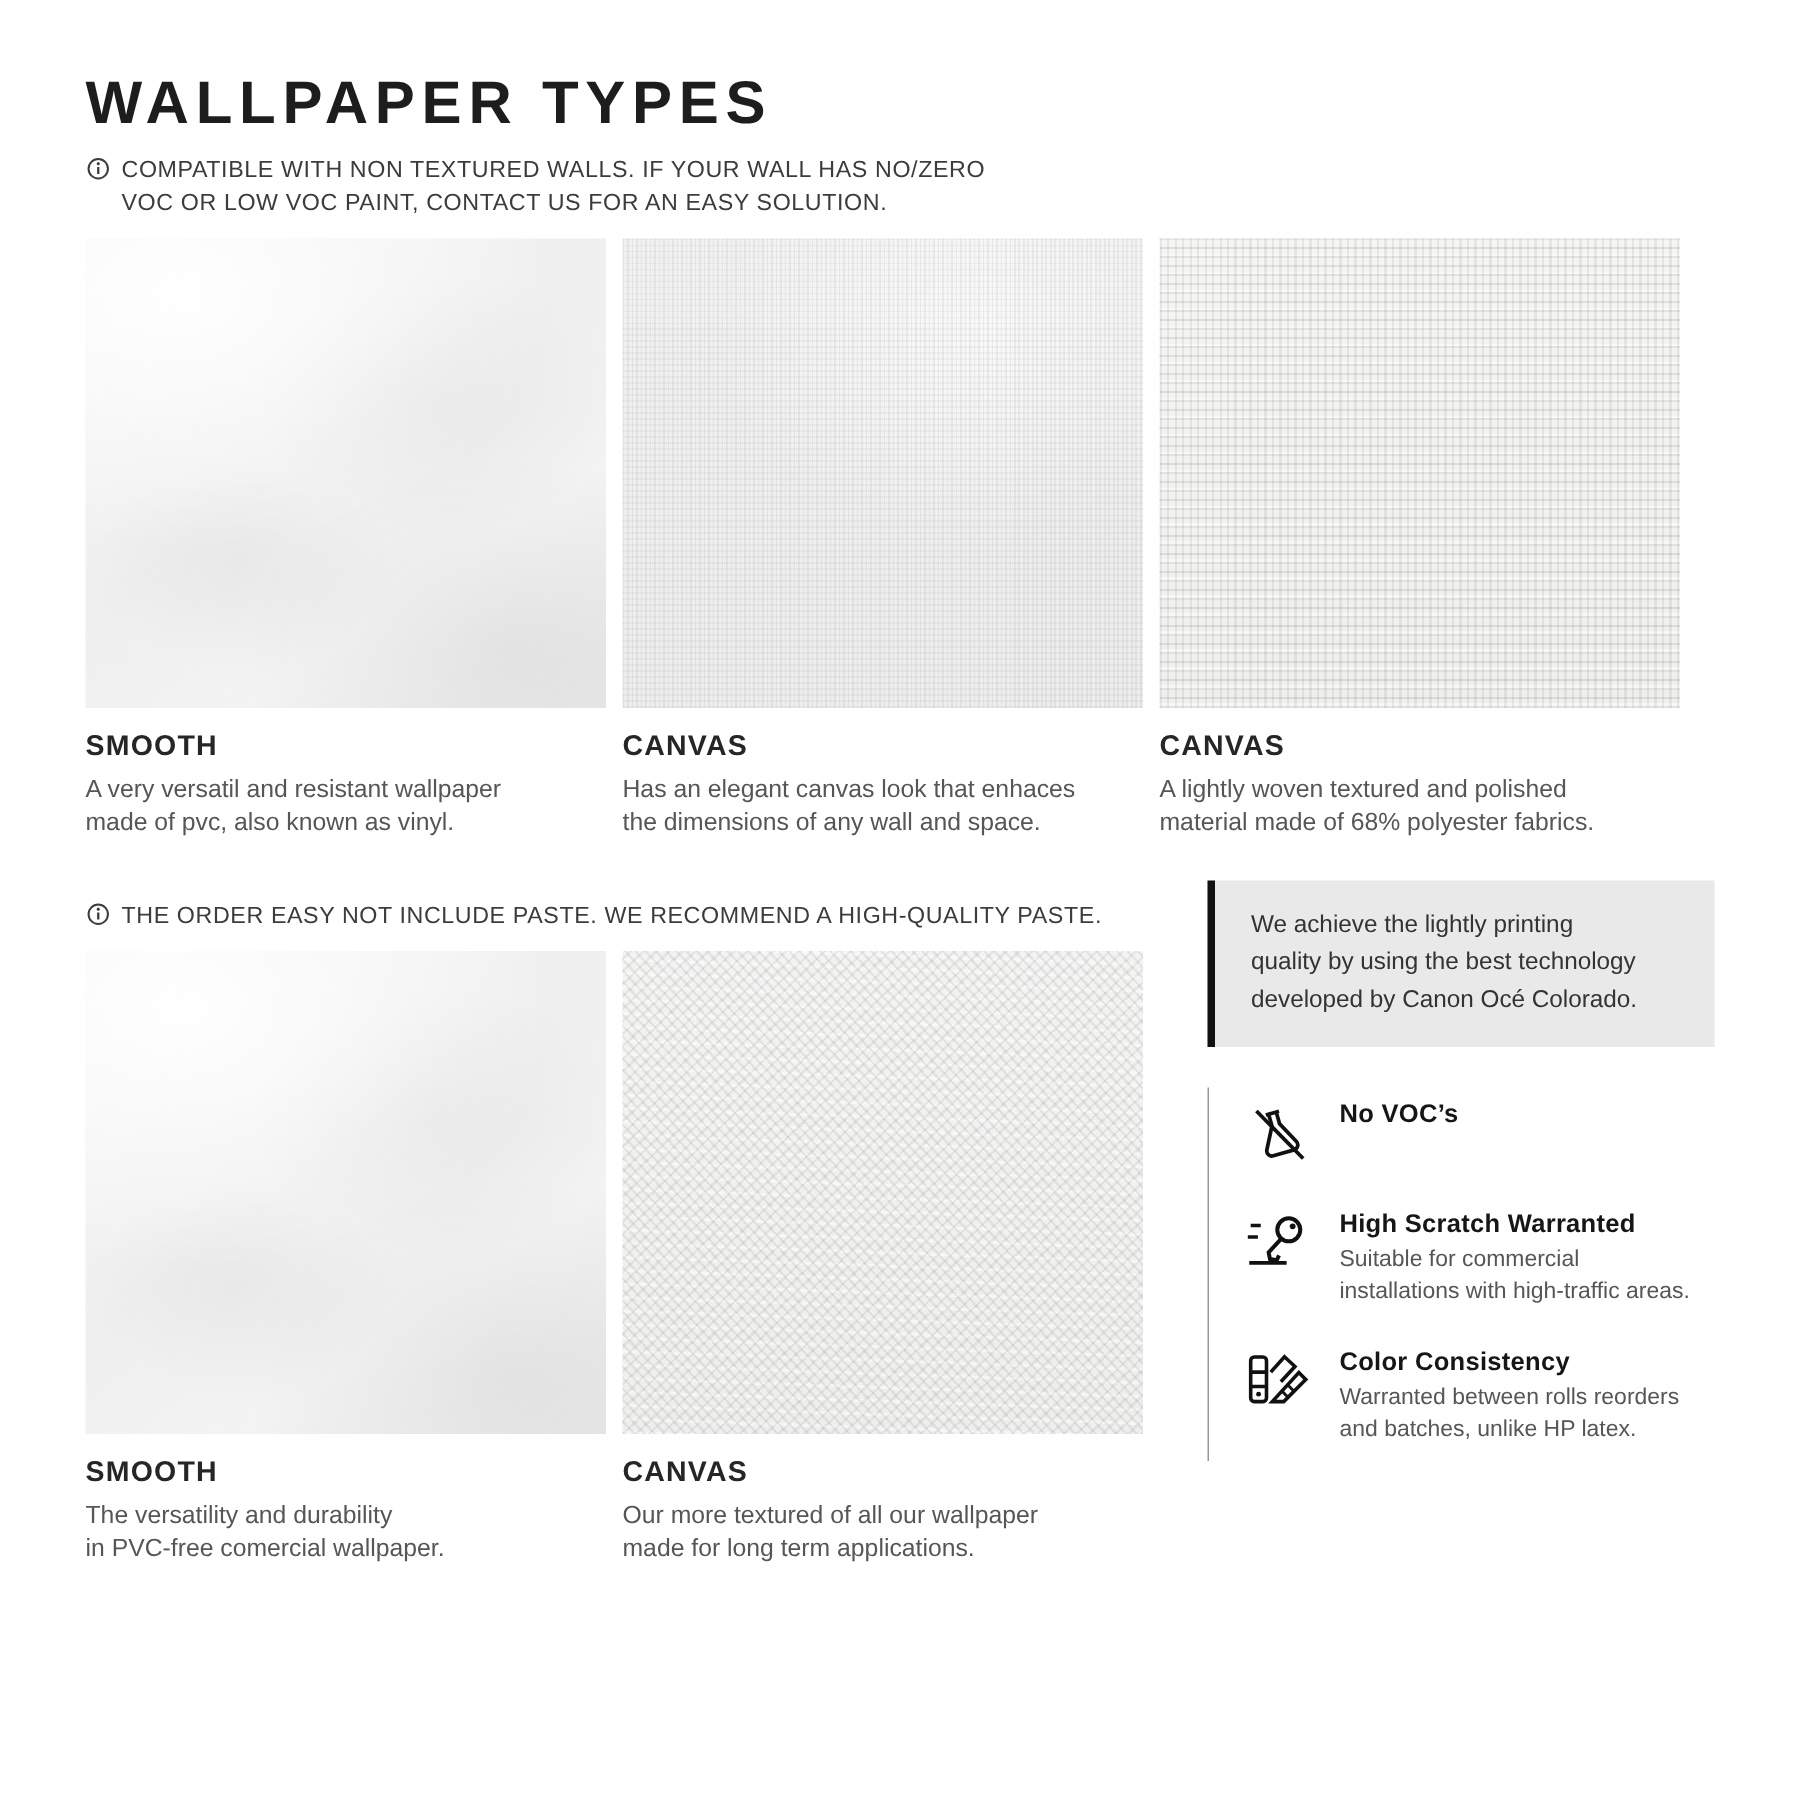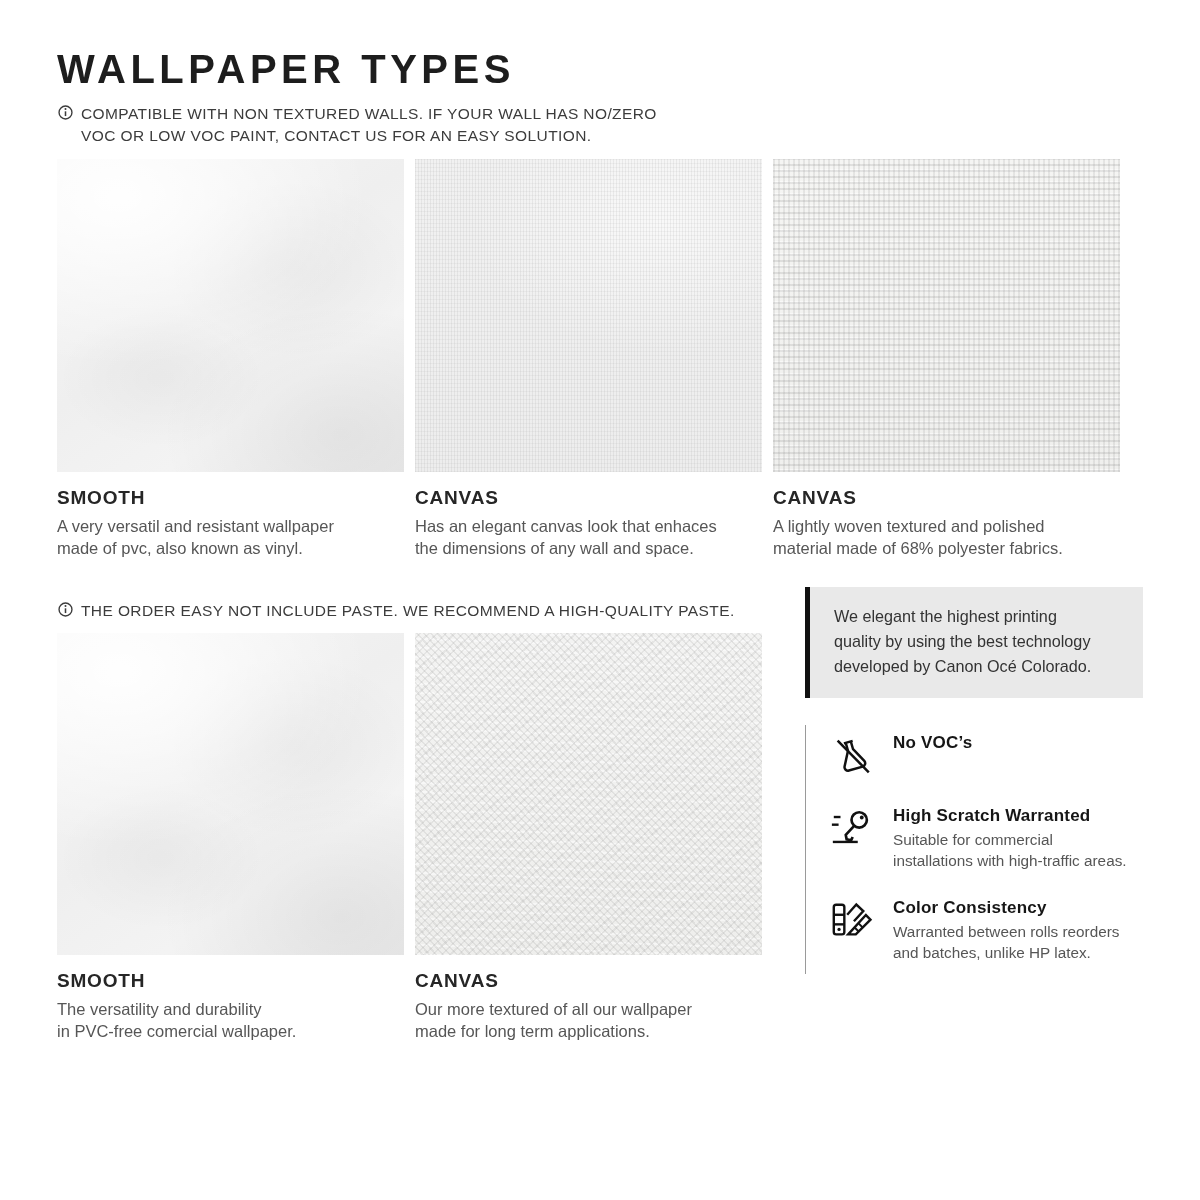--- a/index.html
+++ b/index.html
@@ -174,21 +174,21 @@
               <figcaption class="swatch-caption">
                 <div class="swatch-name">CANVAS</div>
                 <div class="swatch-desc">Our more textured of all our wallpaper
 made for long term applications.</div>
               </figcaption>
             </figure>
           </div>
         </div>
 
         <aside class="right-col">
-          <div class="quote-box">We elegant the highest printing
+          <div class="quote-box">We achieve the lightly printing
 quality by using the best technology
 developed by Canon Océ Colorado.</div>
 
           <div class="features">
 
             <div class="feature">
               <span class="f-icon">
                 <svg width="46" height="46" viewBox="0 0 48 48">
                   <g fill="none" stroke="#111" stroke-width="2.6" transform="rotate(-16 24 24)">
                     <path d="M19.5 9 h9.5 M21.5 9 v8.5 L13.5 32.5 a3.6 3.6 0 0 0 3.2 5.2 h15 a3.6 3.6 0 0 0 3.2 -5.2 L27 17.5 V9"></path>

